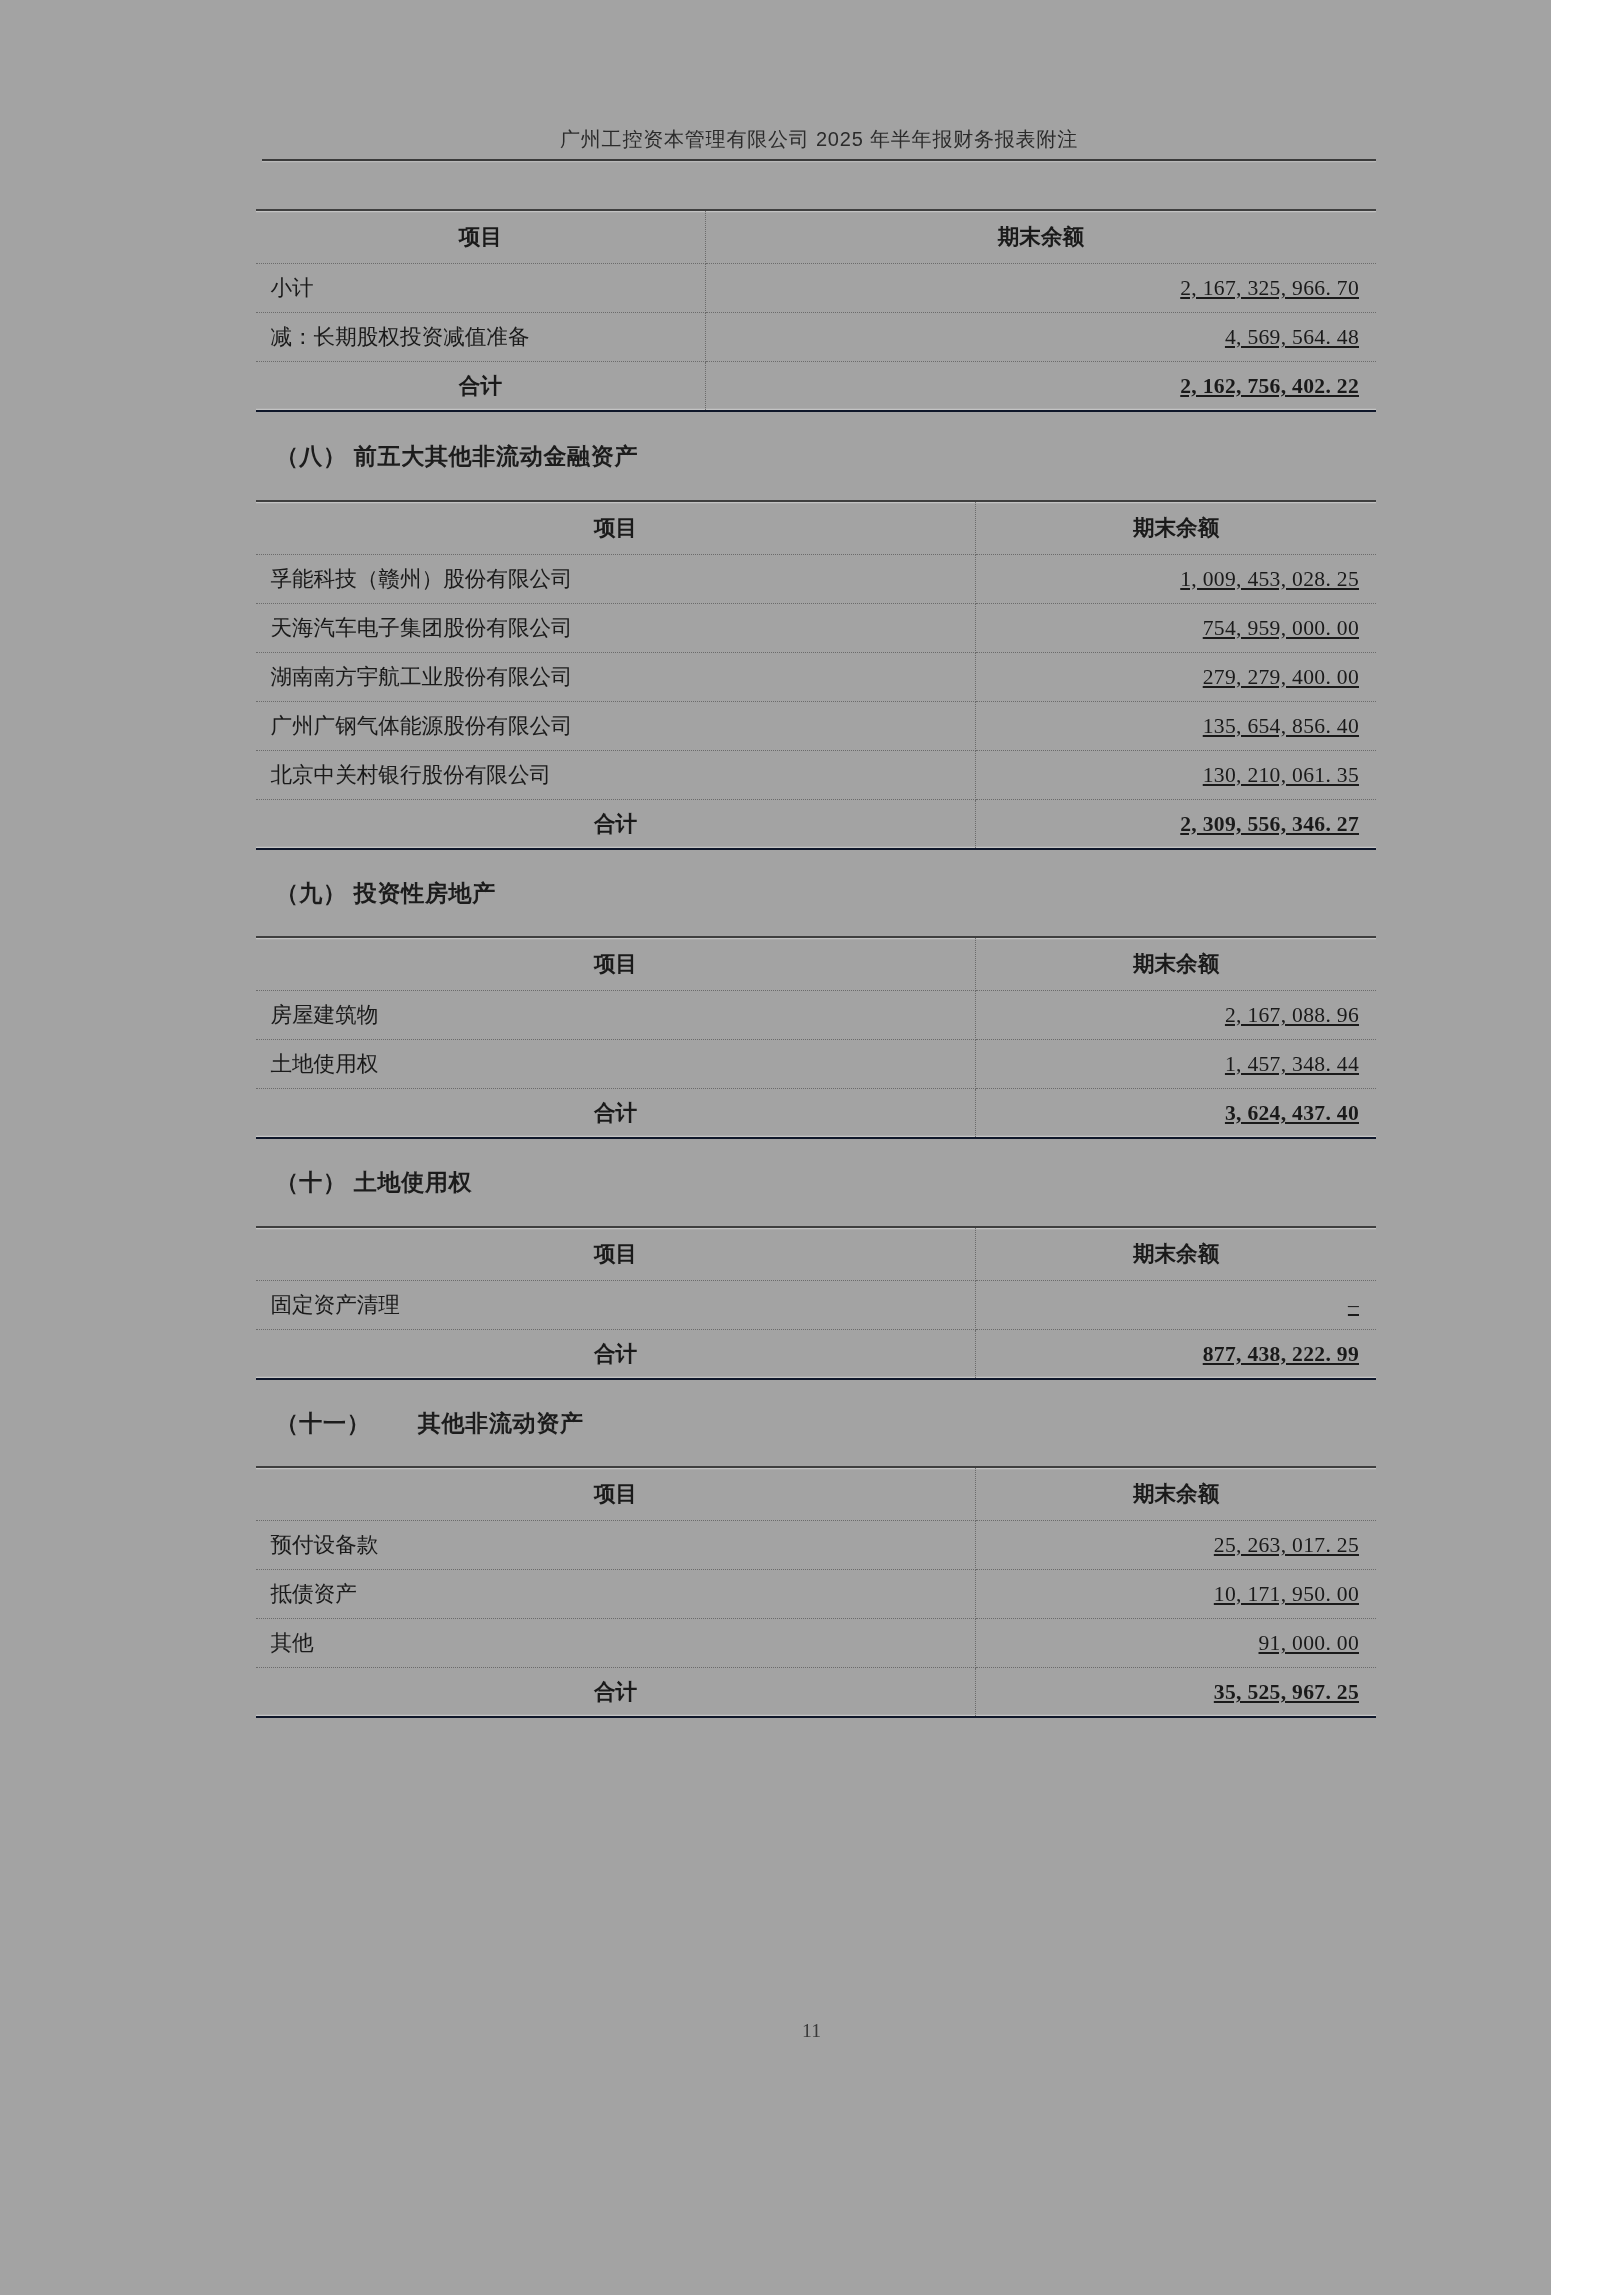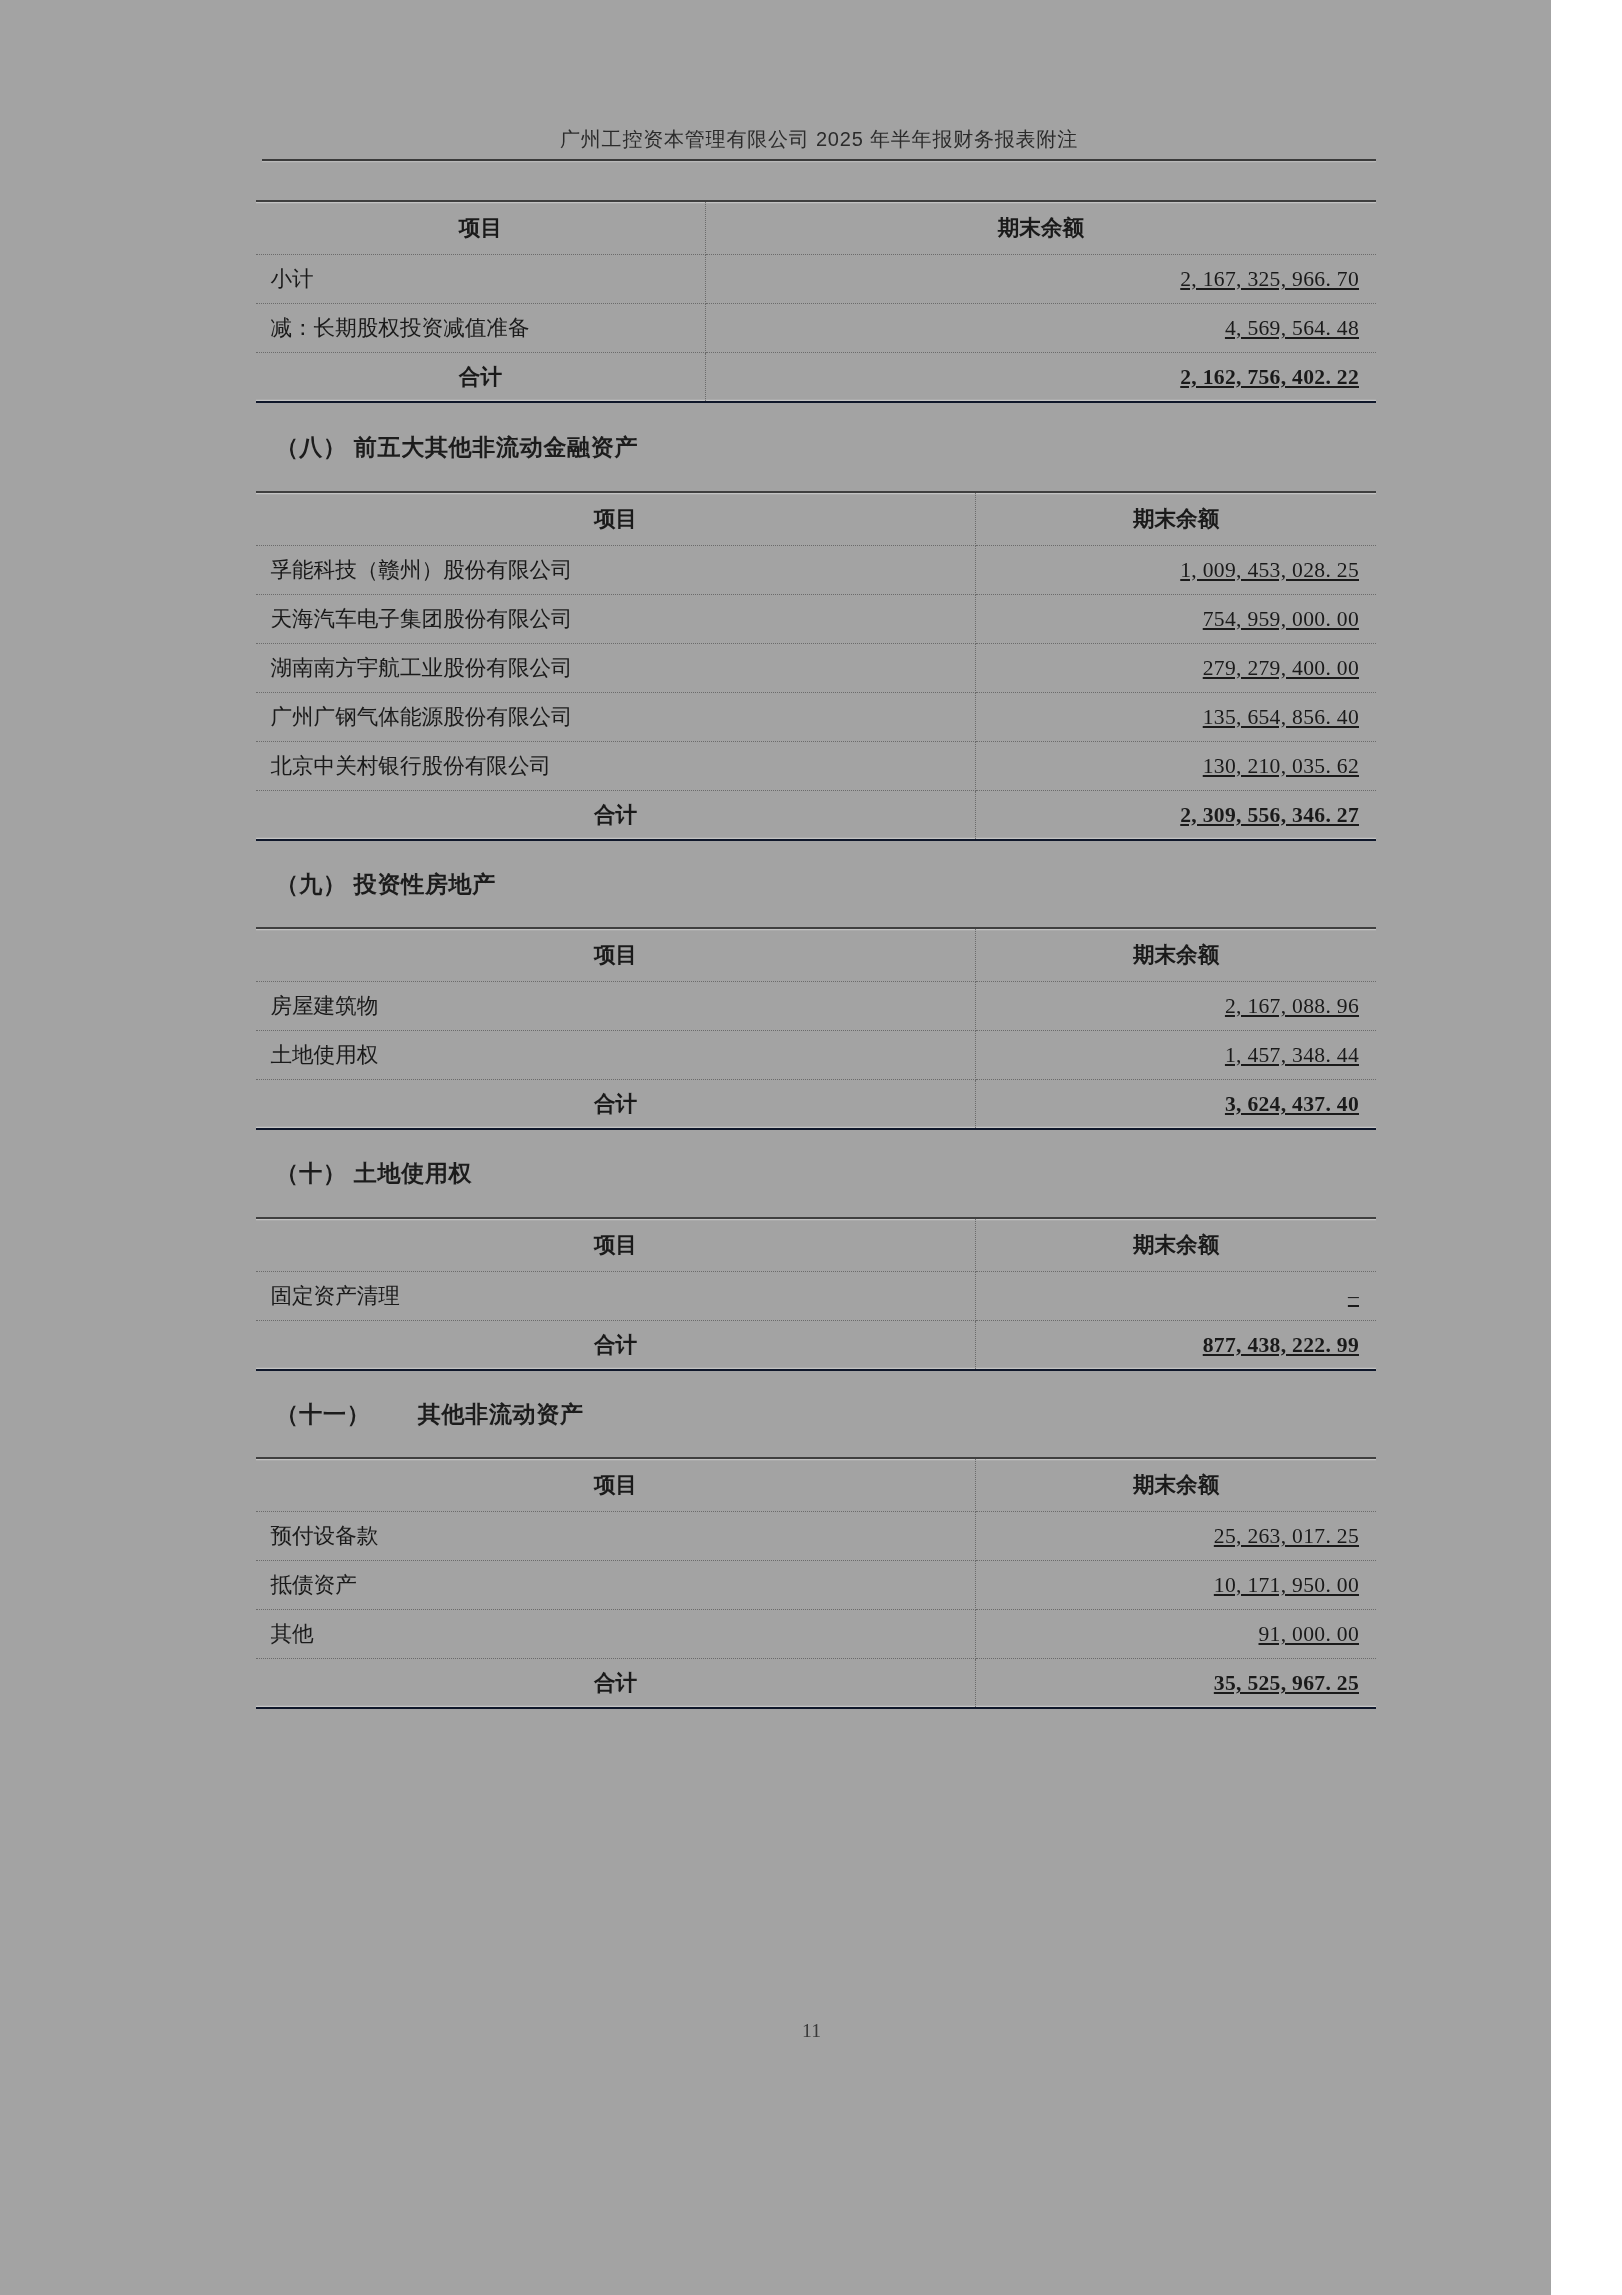--- a/index.html
+++ b/index.html
@@ -46,21 +46,21 @@
     margin-top: 8.5px;
     height: 2px;
     background: #3a3a3a;
     box-shadow: 0 1.3px 0 0 #b9b9b9;
   }
 
   
   .content {
     position: absolute;
     left: 256px;
-    top: 200px;
+    top: 209px;
     width: 1120px;
   }
 
   
   .section-heading {
     font-family: "Liberation Sans", "DejaVu Sans", sans-serif;
     font-weight: bold;
     font-size: 23px;
     color: #1c1c1c;
     letter-spacing: 0.7px;
@@ -230,21 +230,21 @@
           </td>
           <td>
             <span class="cell-inner t-right num">135, 654, 856. 40</span>
           </td>
         </tr>
         <tr>
           <td class="c-item">
             <span class="cell-inner t-left">北京中关村银行股份有限公司</span>
           </td>
           <td>
-            <span class="cell-inner t-right num">130, 210, 035. 62</span>
+            <span class="cell-inner t-right num">130, 210, 061. 35</span>
           </td>
         </tr>
         <tr>
           <td class="c-item">
             <span class="cell-inner t-center bold">合计</span>
           </td>
           <td>
             <span class="cell-inner t-right num bold">2, 309, 556, 346. 27</span>
           </td>
         </tr>

